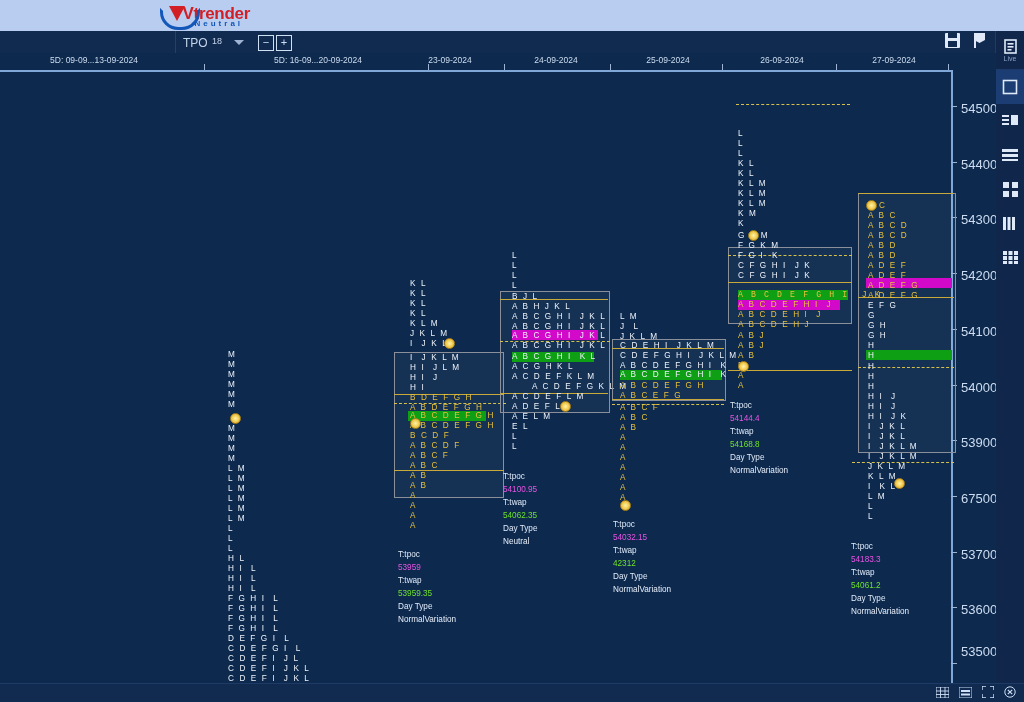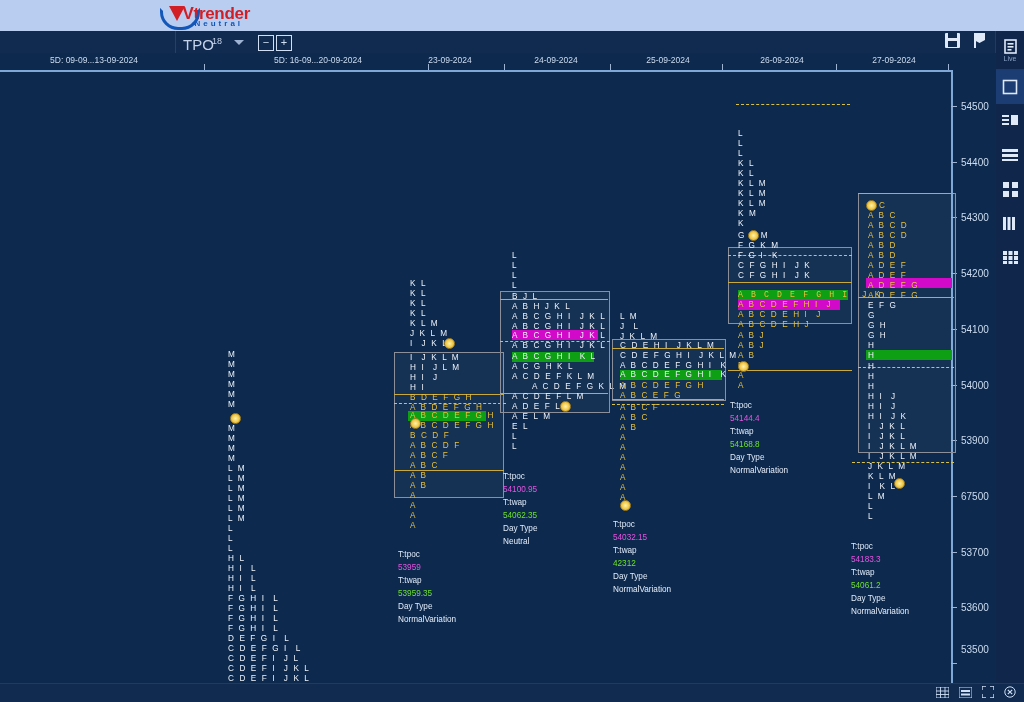--- a/index.html
+++ b/index.html
@@ -30,21 +30,21 @@
   .ic-doc::after{top:7px;width:7px;box-shadow:0 4px 0 0 #14233f;}
   .ic-info{width:16px;height:16px;border-radius:50%;background:#14233f;color:#b9cdf0;font-size:11px;
            font-weight:bold;display:flex;align-items:center;justify-content:center;cursor:pointer;}
   .avatar{width:24px;height:24px;border-radius:50%;background:#17243d;color:#fff;font-size:10px;
           display:flex;align-items:center;justify-content:center;cursor:pointer;}
 
   
   .toolbar{position:absolute;left:0;top:31px;width:1024px;height:22px;background:#102a50;
            border-bottom:1px solid #1d3b66;display:flex;align-items:center;}
   .tb-sep{position:absolute;left:175px;top:31px;width:1px;height:22px;background:#23406c;}
-  .tb-label{position:absolute;left:183px;top:36px;font-size:15px;color:#c6d4ea;}
+  .tb-label{position:absolute;left:183px;top:36px;font-size:12px;color:#c6d4ea;}
   .tb-val{position:absolute;left:212px;top:36px;font-size:9px;color:#c6d4ea;}
   .tb-caret{position:absolute;left:234px;top:40px;width:0;height:0;border-left:5px solid transparent;
             border-right:5px solid transparent;border-top:5px solid #9fb4d4;cursor:pointer;}
   .sqbtn{position:absolute;top:35px;width:14px;height:14px;border:1px solid #cfe0f5;color:#cfe0f5;
          font-size:11px;line-height:12px;text-align:center;cursor:pointer;background:transparent;}
   .sq-minus{left:258px;}
   .sq-plus{left:276px;}
   .tb-right{position:absolute;right:36px;top:33px;display:flex;gap:14px;align-items:center;}
   .ic-save{width:15px;height:15px;background:#dfe9f8;border-radius:1px;position:relative;cursor:pointer;}
   .ic-save::before{content:"";position:absolute;left:3px;top:0;width:9px;height:5px;background:#102a50;}
@@ -64,21 +64,21 @@
   .gf{fill:#dfe9f8;}
 
   
   .chart{position:absolute;left:0;top:53px;width:996px;height:631px;background:#0d2a4e;overflow:hidden;}
   .datebar{position:absolute;left:0;top:0;width:996px;height:18px;}
   .dlabel{position:absolute;top:2px;font-size:8.5px;color:#cddcf0;text-align:center;}
   .dtick{position:absolute;top:11px;width:1px;height:7px;background:#9fb4d4;}
   .axisline{position:absolute;left:0;top:17px;width:951px;height:2px;background:#7fa8d8;}
   .vaxis{position:absolute;left:951px;top:17px;width:2px;height:614px;background:#7fa8d8;}
   .ptick{position:absolute;left:951px;width:6px;height:1px;background:#9fb4d4;}
-  .plabel{position:absolute;left:961px;font-size:10px;color:#cddcf0;}
+  .plabel{position:absolute;left:961px;font-size:13px;color:#cddcf0;}
 
   .watermark{position:absolute;left:63px;top:358px;font-size:25px;color:rgba(255,255,255,.10);
              white-space:nowrap;font-family:"Liberation Sans",sans-serif;}
 
   
   .prof{position:absolute;}
   .row{position:absolute;height:10px;line-height:10px;font-size:8.2px;white-space:pre;
        font-family:"Liberation Sans",sans-serif;letter-spacing:1.6px;}
   .c-w{color:#eef3fb;}
   .c-y{color:#e8c13c;}

